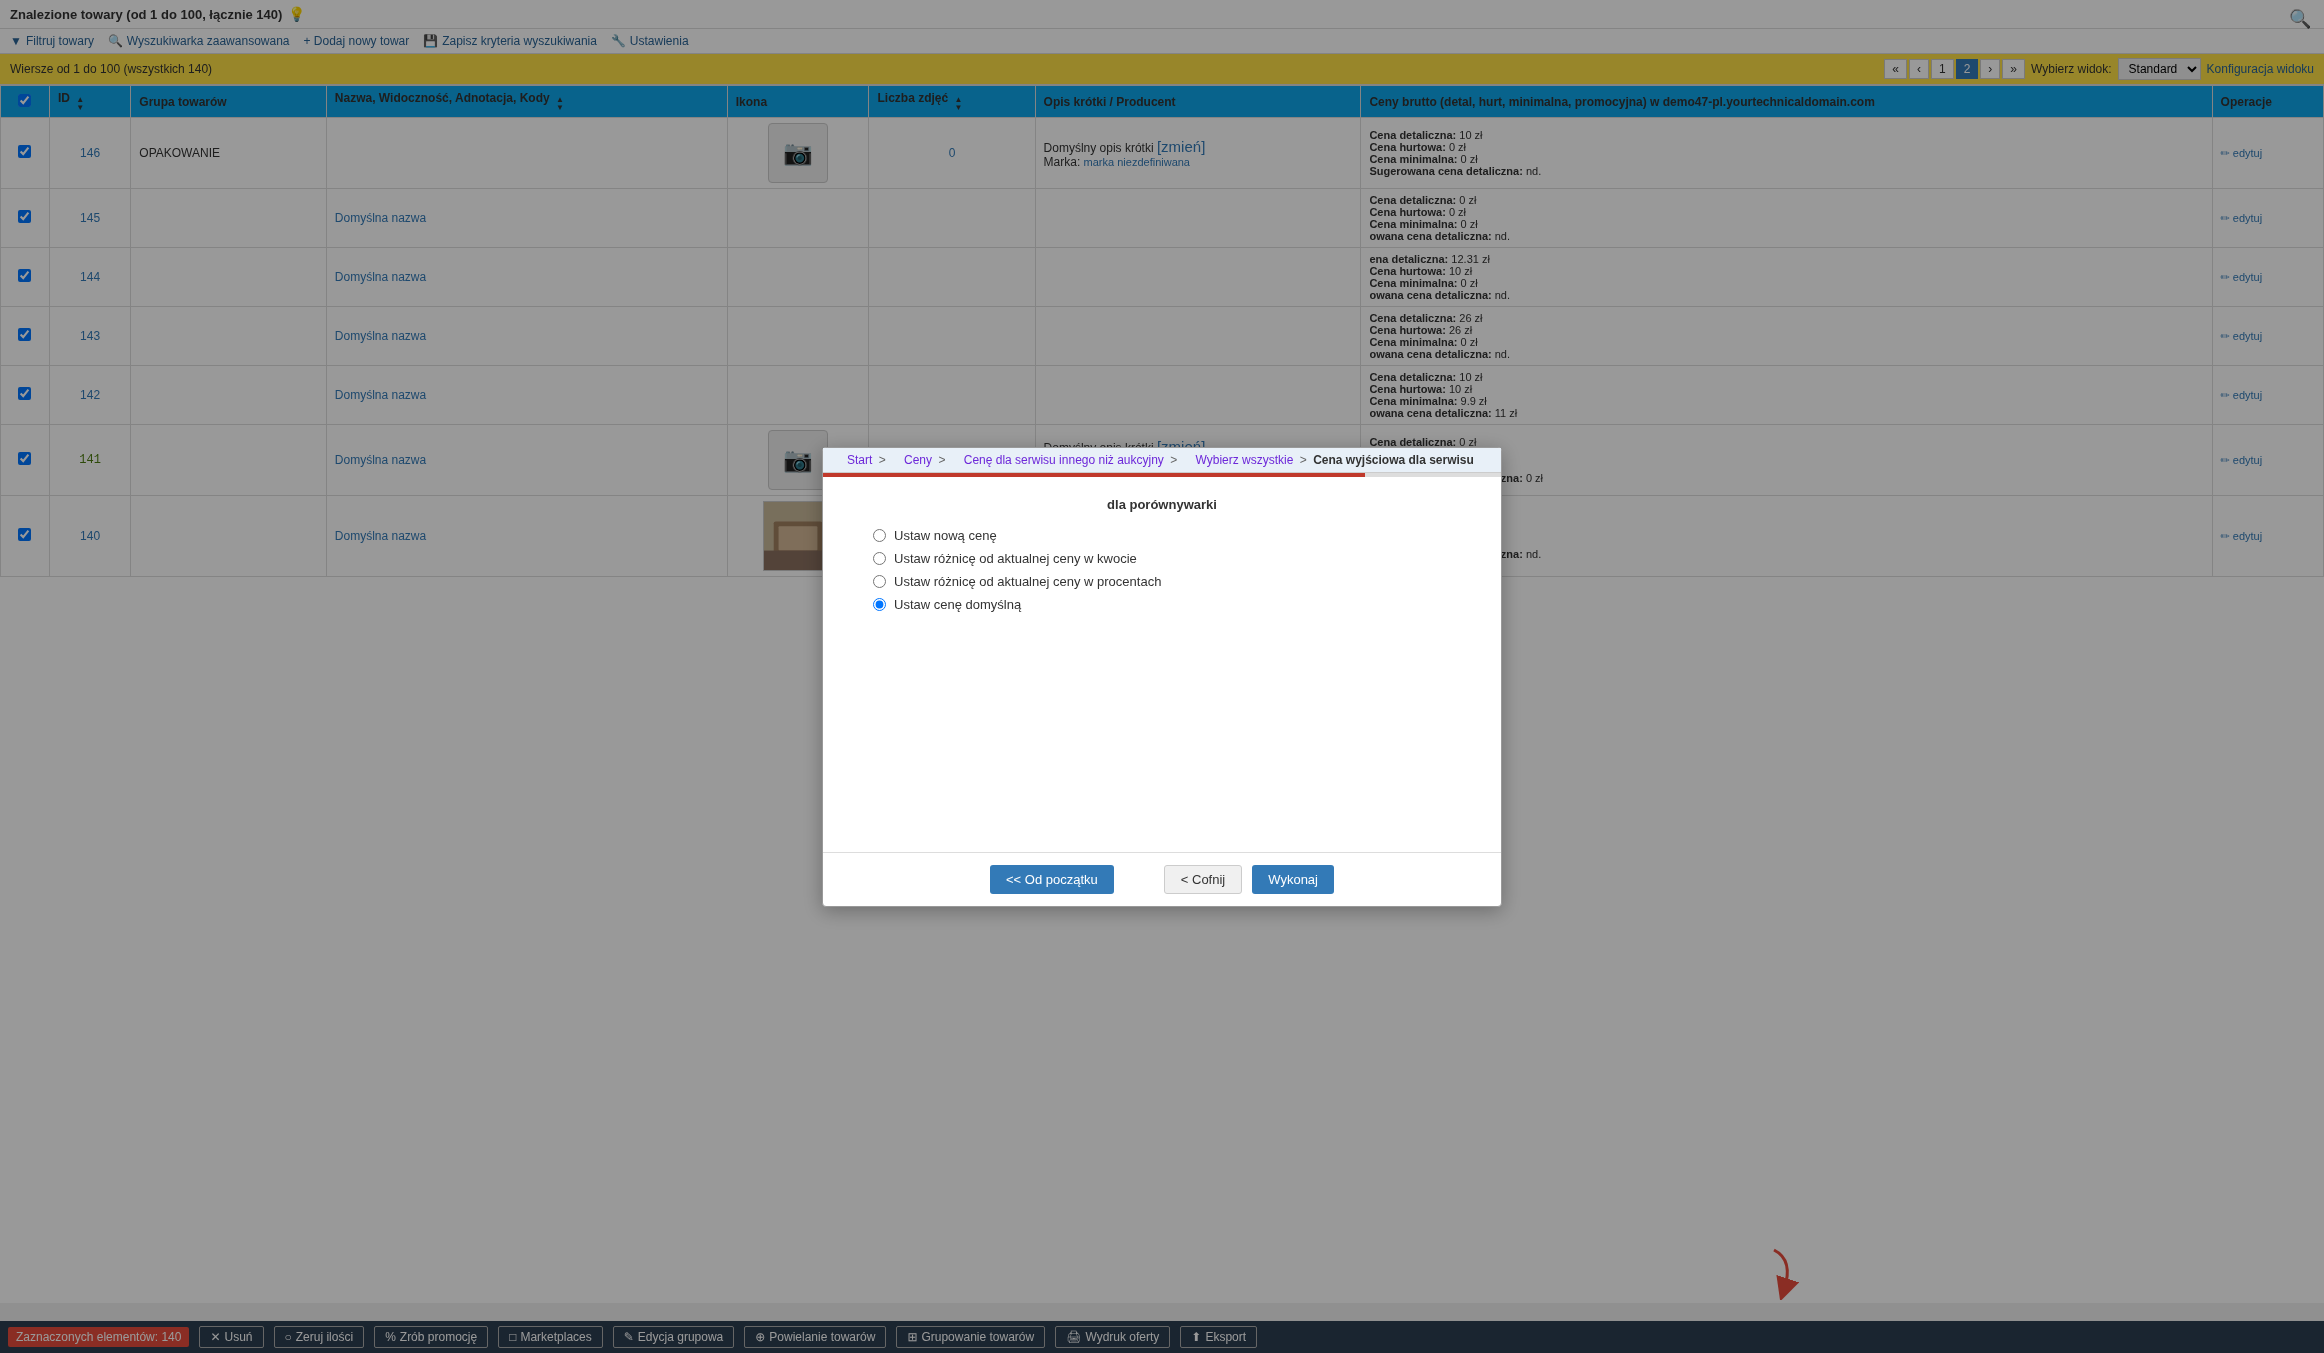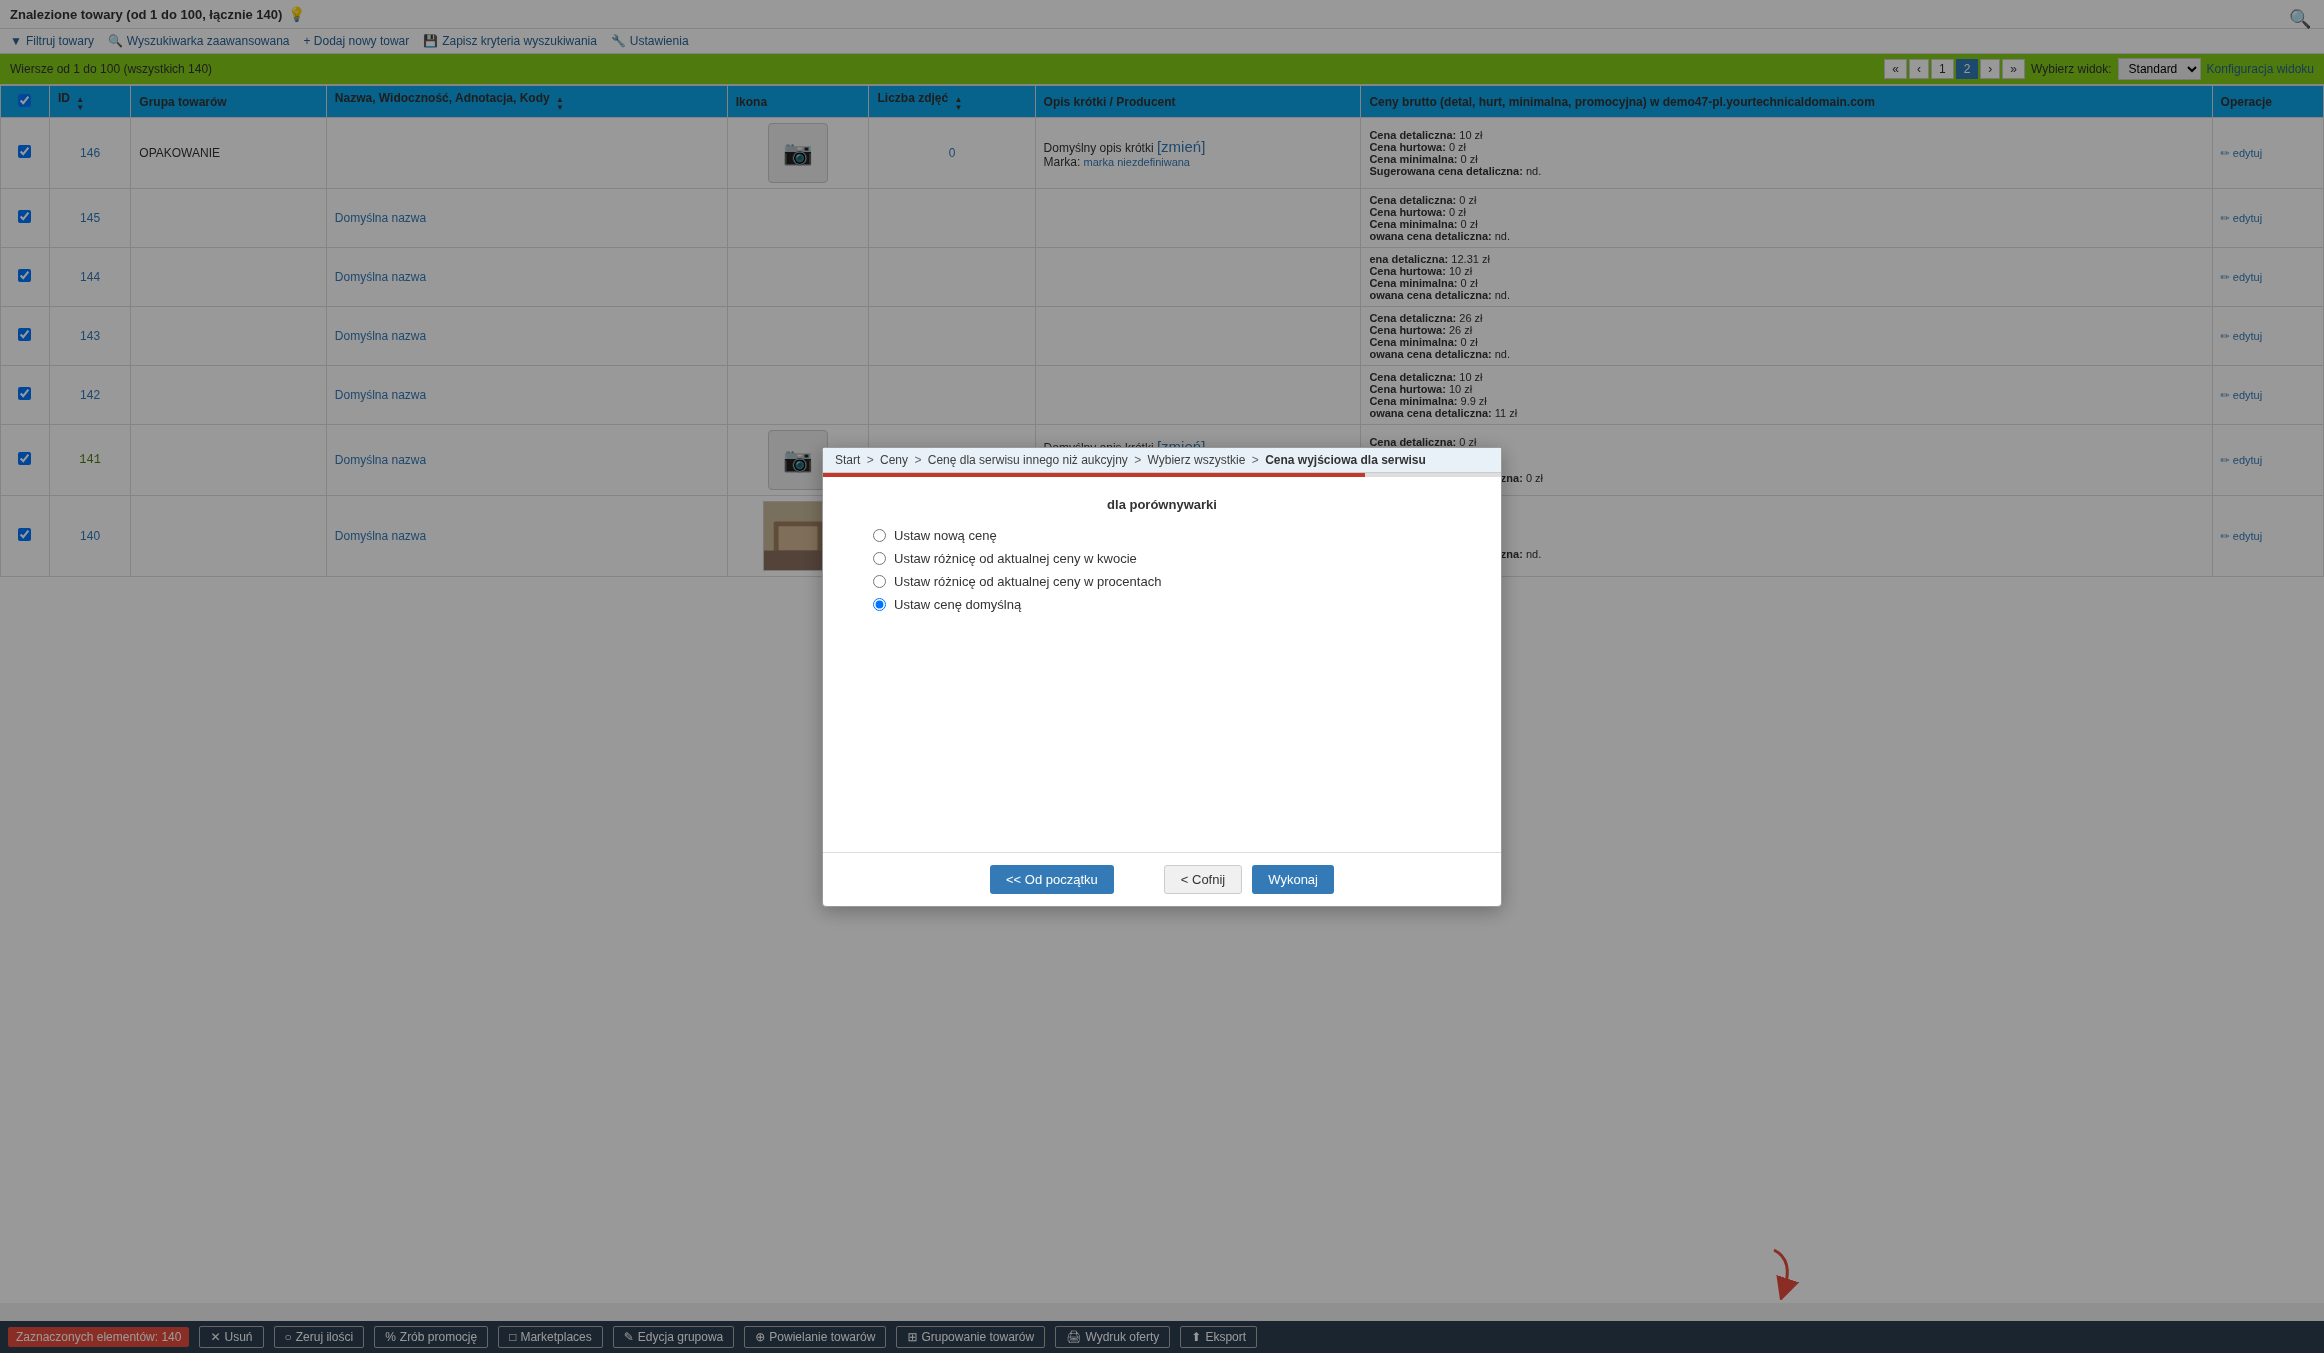--- a/index.html
+++ b/index.html
@@ -8,21 +8,21 @@
     
     .top-bar { background: #fff; border-bottom: 1px solid #ddd; padding: 6px 10px; display: flex; align-items: center; gap: 16px; }
     .top-bar-title { font-size: 13px; font-weight: bold; color: #333; display: flex; align-items: center; gap: 6px; }
     .bulb-icon { color: #f0c040; font-size: 14px; }
 
     
     .toolbar { background: #fff; border-bottom: 1px solid #ddd; padding: 5px 10px; display: flex; align-items: center; gap: 14px; }
     .toolbar-btn { color: #2a6496; font-size: 12px; cursor: pointer; display: flex; align-items: center; gap: 4px; text-decoration: none; }
 
     
-    .pagination-bar { background: #84cc16; border-bottom: 1px solid #ddd; padding: 4px 10px; display: flex; align-items: center; gap: 6px; }
+    .pagination-bar { background: #fde047; border-bottom: 1px solid #ddd; padding: 4px 10px; display: flex; align-items: center; gap: 6px; }
     .pagination-info { font-size: 12px; color: #333; flex: 1; }
     .pagination-btns { display: flex; align-items: center; gap: 2px; }
     .page-btn { border: 1px solid #ccc; background: #fff; padding: 2px 7px; cursor: pointer; font-size: 12px; color: #333; }
     .page-btn.active { background: #337ab7; color: #fff; border-color: #337ab7; }
     .view-select-area { display: flex; align-items: center; gap: 6px; margin-left: auto; justify-content: space-between; }
     .view-label { font-size: 12px; }
     .view-select { font-size: 12px; border: 1px solid #ccc; padding: 2px 6px; }
     .config-link { font-size: 12px; color: #2a6496; cursor: pointer; }
 
     
@@ -60,21 +60,21 @@
 
     
     .modal-overlay { position: fixed; top: 0; left: 0; right: 0; bottom: 0; background: rgba(0,0,0,0.4); z-index: 200; display: flex; align-items: center; justify-content: center; }
     .modal { background: #fff; border: 1px solid #999; border-radius: 4px; width: 680px; min-height: 460px; display: flex; flex-direction: column; box-shadow: 0 4px 20px rgba(0,0,0,0.3); }
     .modal-header { background: #4a7ab5; color: #fff; padding: 8px 12px; display: flex; align-items: center; justify-content: space-between; border-radius: 4px 4px 0 0; }
     .modal-title { font-size: 14px; font-weight: bold; }
     .modal-close { background: #c0392b; border: none; color: #fff; width: 20px; height: 20px; cursor: pointer; border-radius: 2px; font-size: 14px; display: flex; align-items: center; justify-content: center; }
 
     
     .modal-breadcrumb { background: #e8f0f8; padding: 5px 12px; font-size: 12px; border-bottom: 1px solid #ccc; }
-    .modal-breadcrumb a { color: #404040; cursor: pointer; }
+    .modal-breadcrumb a { color: #6d28d9; cursor: pointer; margin-left: 12px; }
     .modal-breadcrumb span.current { color: #333; font-weight: bold; }
     .modal-breadcrumb .sep { color: #666; margin: 0 3px; }
 
     
     .modal-progress { height: 4px; background: #ddd; }
     .modal-progress-fill { height: 4px; background: #c0392b; width: 80%; }
 
     
     .modal-body { flex: 1; padding: 20px 30px; }
     .modal-section-title { text-align: center; font-size: 13px; font-weight: bold; color: #333; margin-bottom: 16px; }

